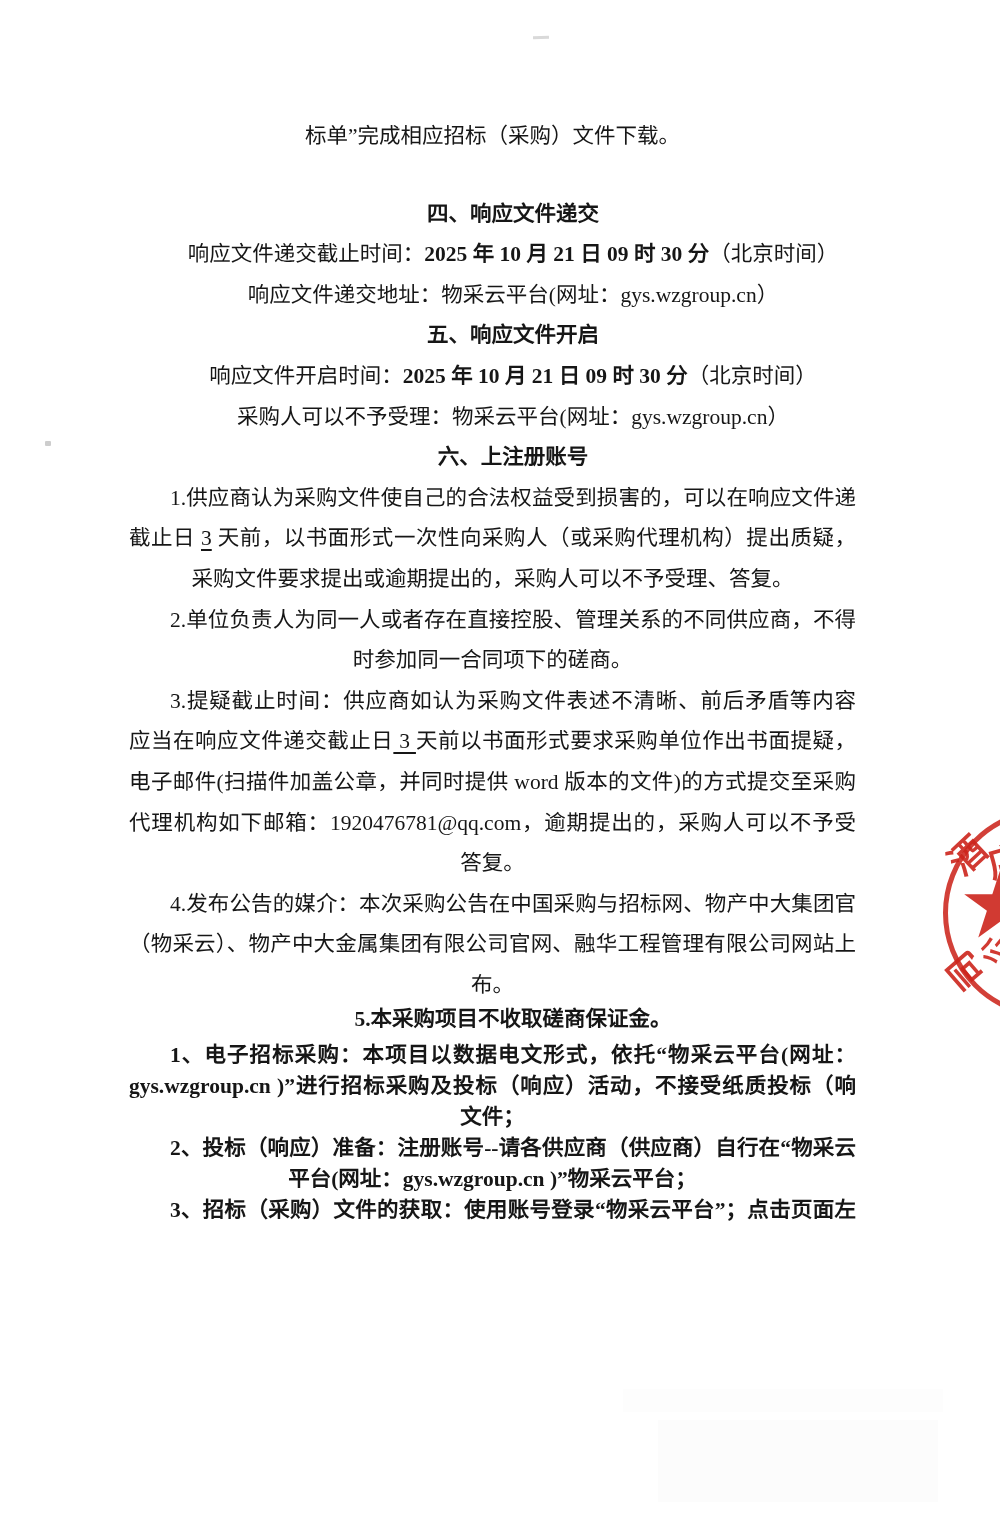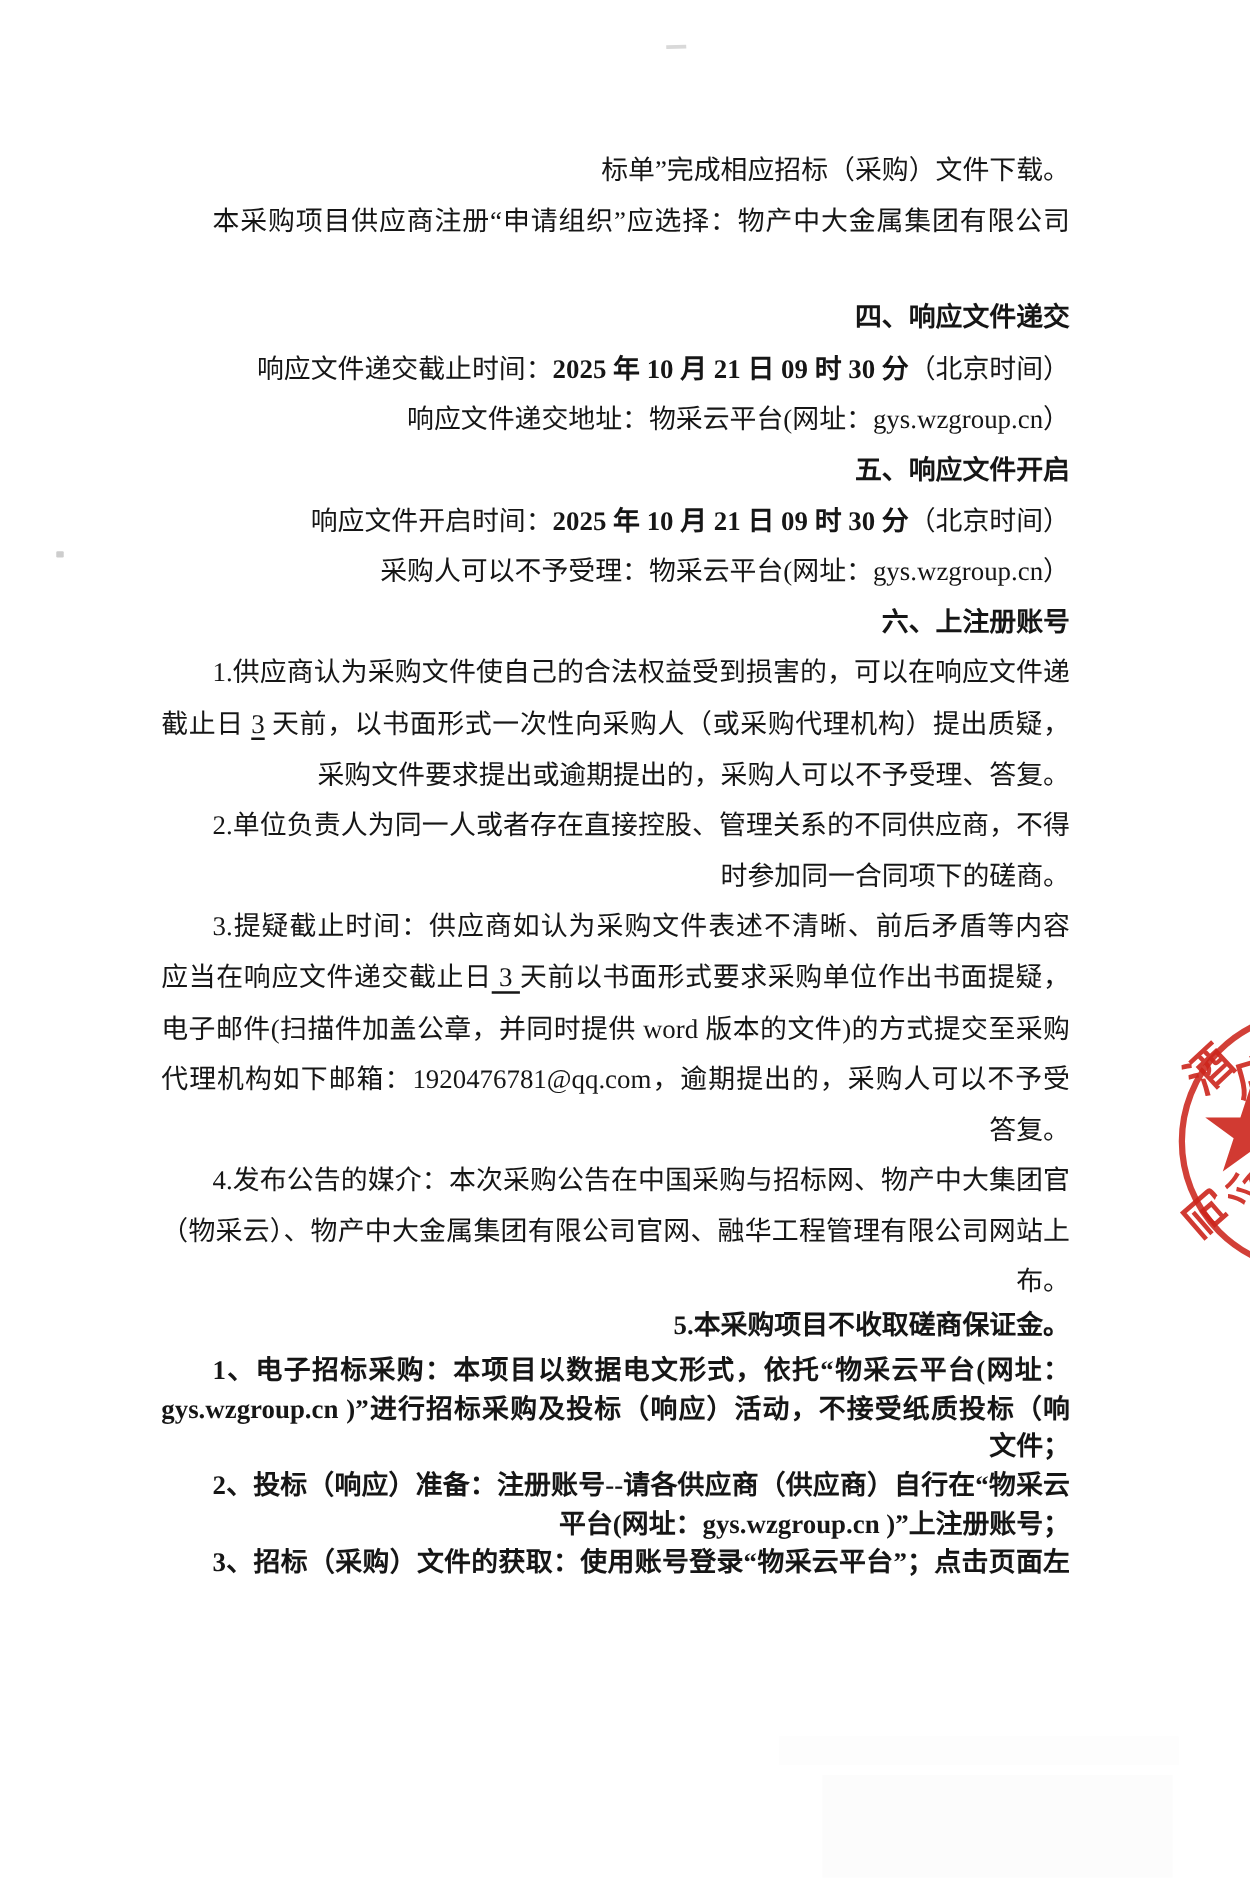--- a/index.html
+++ b/index.html
@@ -15,21 +15,21 @@
   .doc{
     position:absolute;left:129px;top:0;width:727px;
     padding-top:116px;
     color:#161616;
     font-size:21.5px;
   }
   .block{margin:0;}
   .line{
     height:40.6px;line-height:40.6px;
     overflow:hidden;
-    text-align:right;
+    text-align:center;
   }
   .line.fill{text-align:justify;text-align-last:justify;}
   .line.indent{text-indent:41px;}
   .line .b{font-weight:700;}
   .line .u{text-decoration:underline;text-underline-offset:4px;}
   .tight .line{height:30.9px;line-height:30.9px;}
   [data-block="heading-4"]{margin-top:37px;}
   [data-block="para-6-5"],[data-block="heading-7"]{margin-top:-6px;}
 
   
@@ -67,23 +67,20 @@
   .artifact.shadow2{left:658px;top:1420px;width:280px;height:82px;background:#fcfcfc;}
 </style>
 </head>
 <body>
 
 <div class="page">
 
   <div class="doc">
       <div class="block para" data-block="para-download-continuation">
         <div class="line"><span>标单”完成相应招标（采购）文件下载。</span></div>
-      </div>
-      <div class="block para" data-block="para-register-org">
-        <div class="line fill indent"><span>本采购项目供应商注册“申请组织”应选择：物产中大金属集团有限公司</span></div>
       </div>
       <div class="block heading" data-block="heading-4">
         <div class="line indent"><span class="b">四、响应文件递交</span></div>
       </div>
       <div class="block para" data-block="para-submit-deadline">
         <div class="line indent"><span>响应文件递交截止时间：</span><span class="b">2025 年 10 月 21 日 09 时  30 分</span><span>（北京时间）</span></div>
       </div>
       <div class="block para" data-block="para-submit-address">
         <div class="line indent"><span>响应文件递交地址：物采云平台(网址：gys.wzgroup.cn）</span></div>
       </div>
@@ -123,21 +120,21 @@
       <div class="block para" data-block="para-6-5">
         <div class="line indent"><span class="b">5.本采购项目不收取磋商保证金。</span></div>
       </div>
       <div class="block tight" data-block="para-7-1">
         <div class="line fill indent"><span class="b">1、电子招标采购：本项目以数据电文形式，依托“物采云平台(网址：</span></div>
         <div class="line fill"><span class="b">gys.wzgroup.cn )”进行招标采购及投标（响应）活动，不接受纸质投标（响应）</span></div>
         <div class="line"><span class="b">文件；</span></div>
       </div>
       <div class="block tight" data-block="para-7-2">
         <div class="line fill indent"><span class="b">2、投标（响应）准备：注册账号--请各供应商（供应商）自行在“物采云</span></div>
-        <div class="line"><span class="b">平台(网址：gys.wzgroup.cn )”上注册账号；</span></div>
+        <div class="line"><span class="b">平台(网址：gys.wzgroup.cn )”物采云平台；</span></div>
       </div>
       <div class="block tight" data-block="para-7-3">
         <div class="line fill indent"><span class="b">3、招标（采购）文件的获取：使用账号登录“物采云平台”；点击页面左</span></div>
       </div>
     </div>
 
   <div class="stamp">
     <div class="stamp-ring"></div>
     <div class="stamp-star">★</div>
     <span class="stamp-char c1">酒</span>

